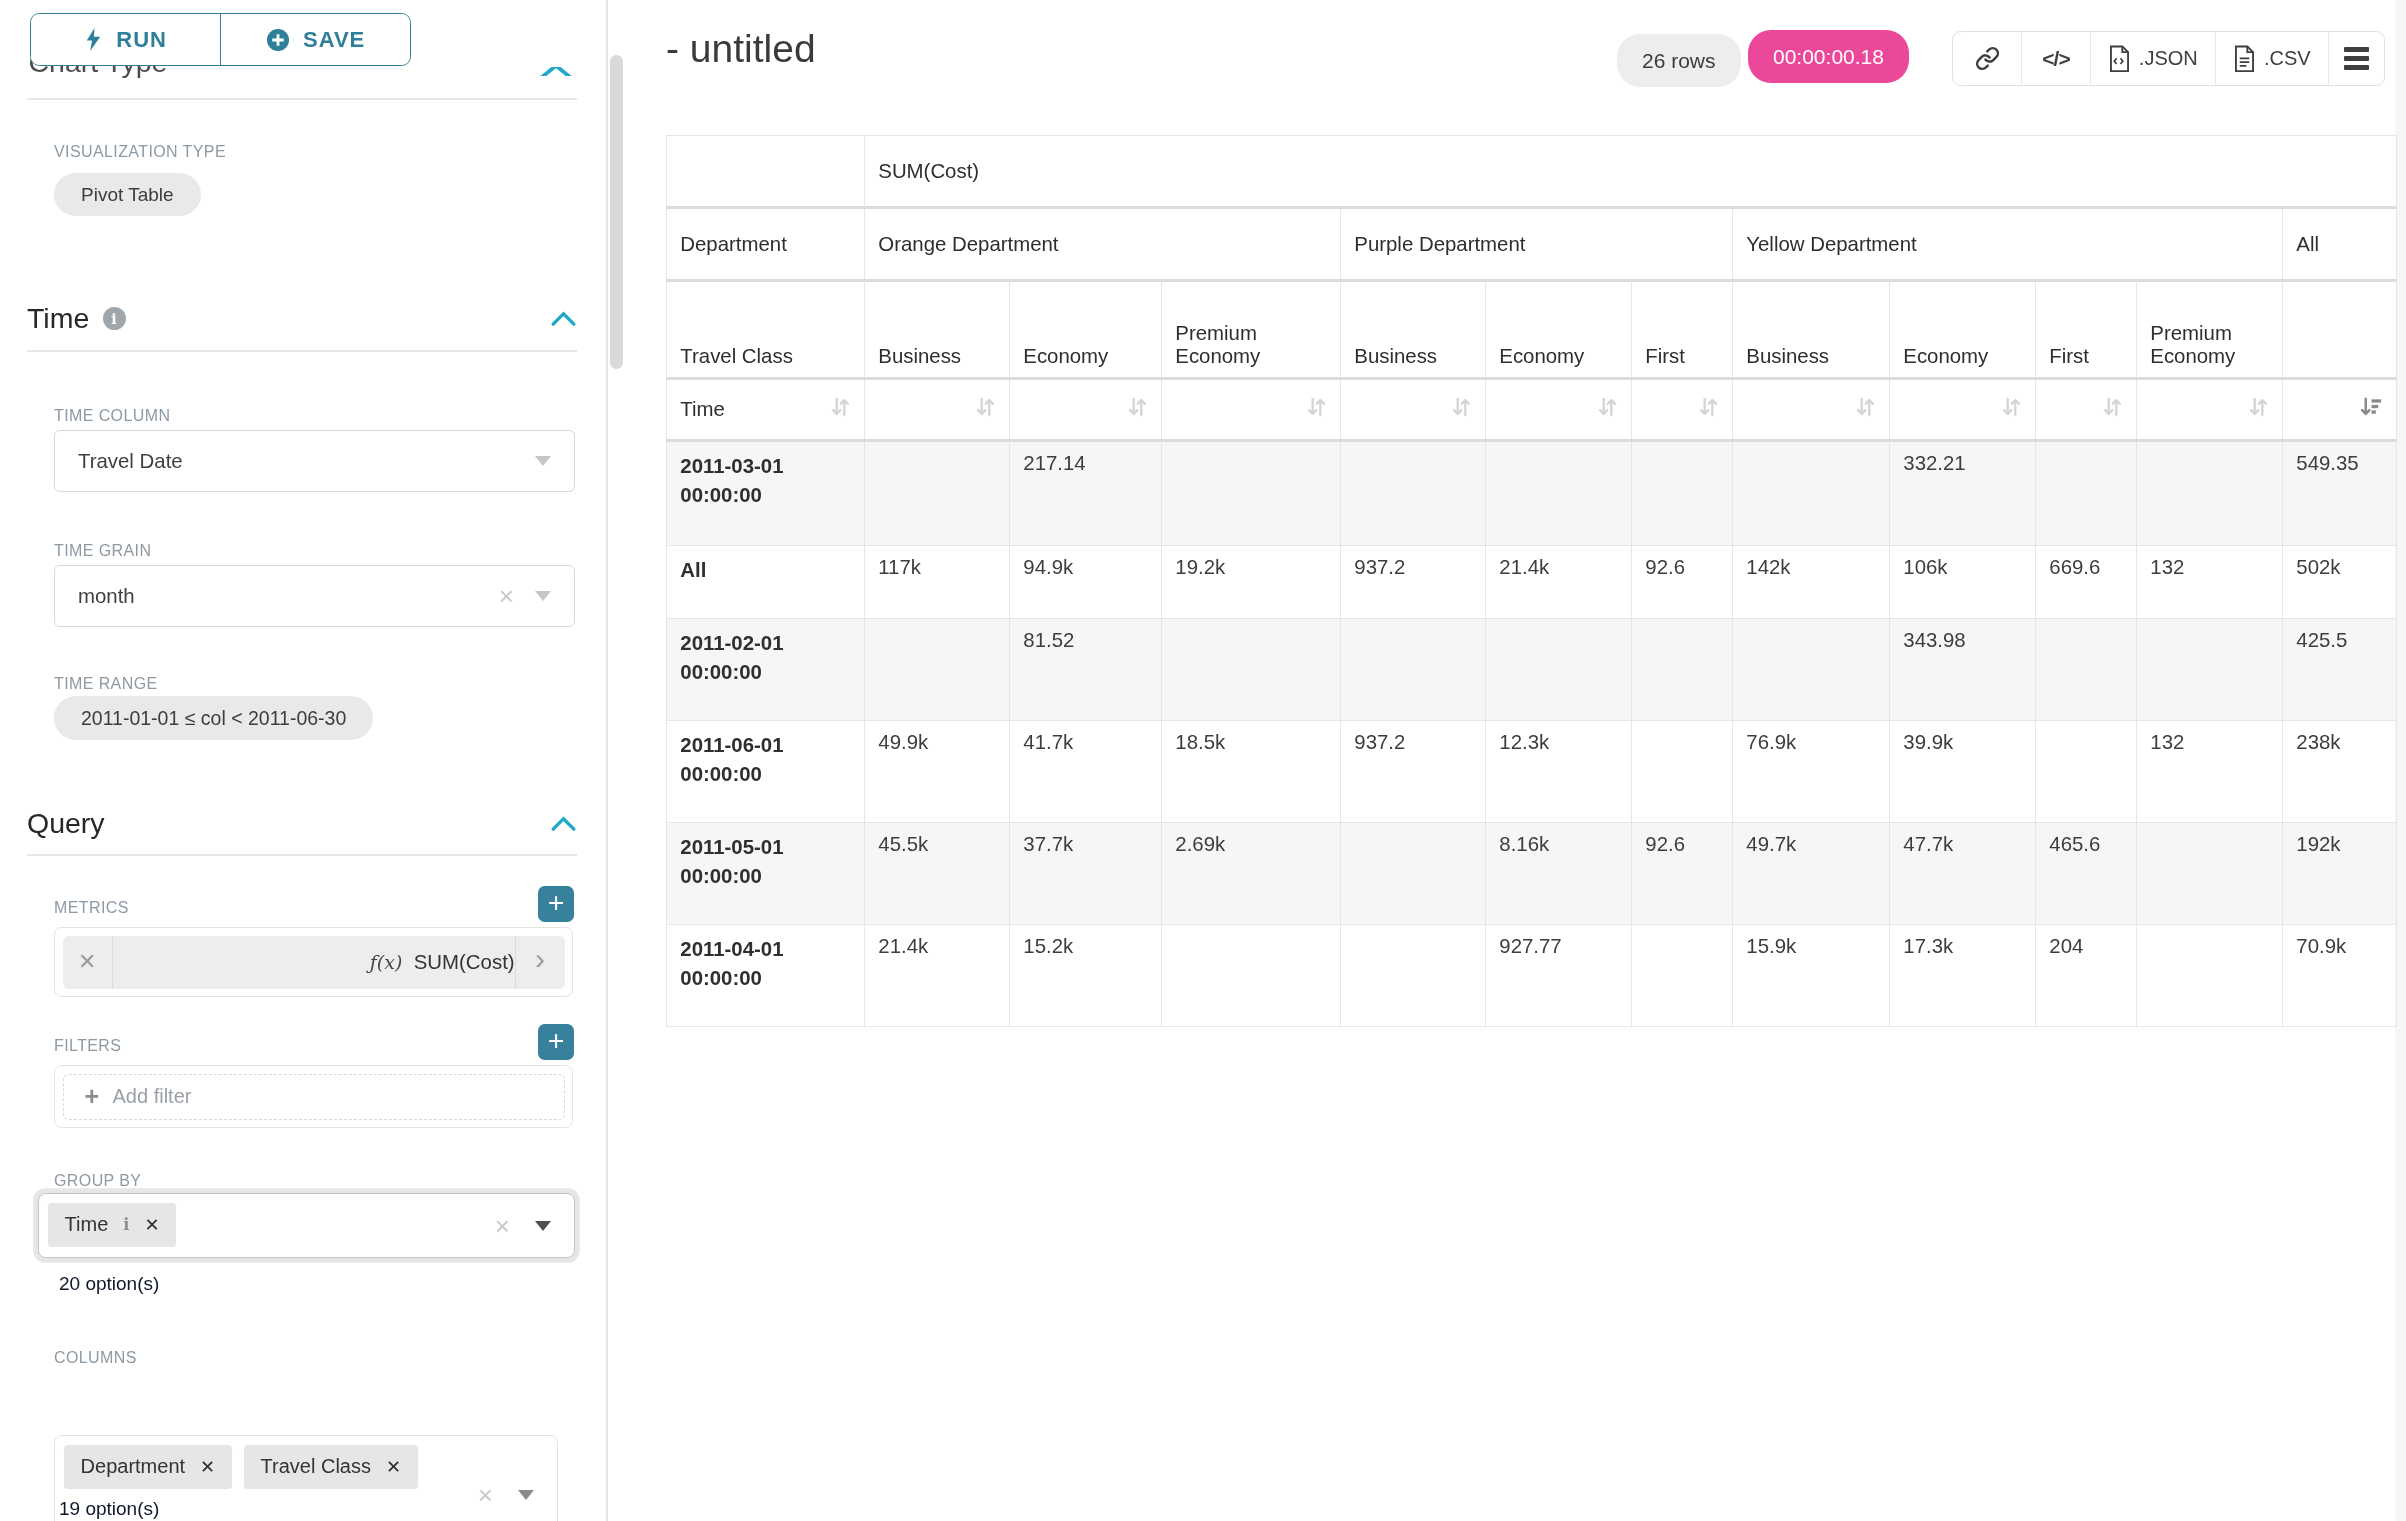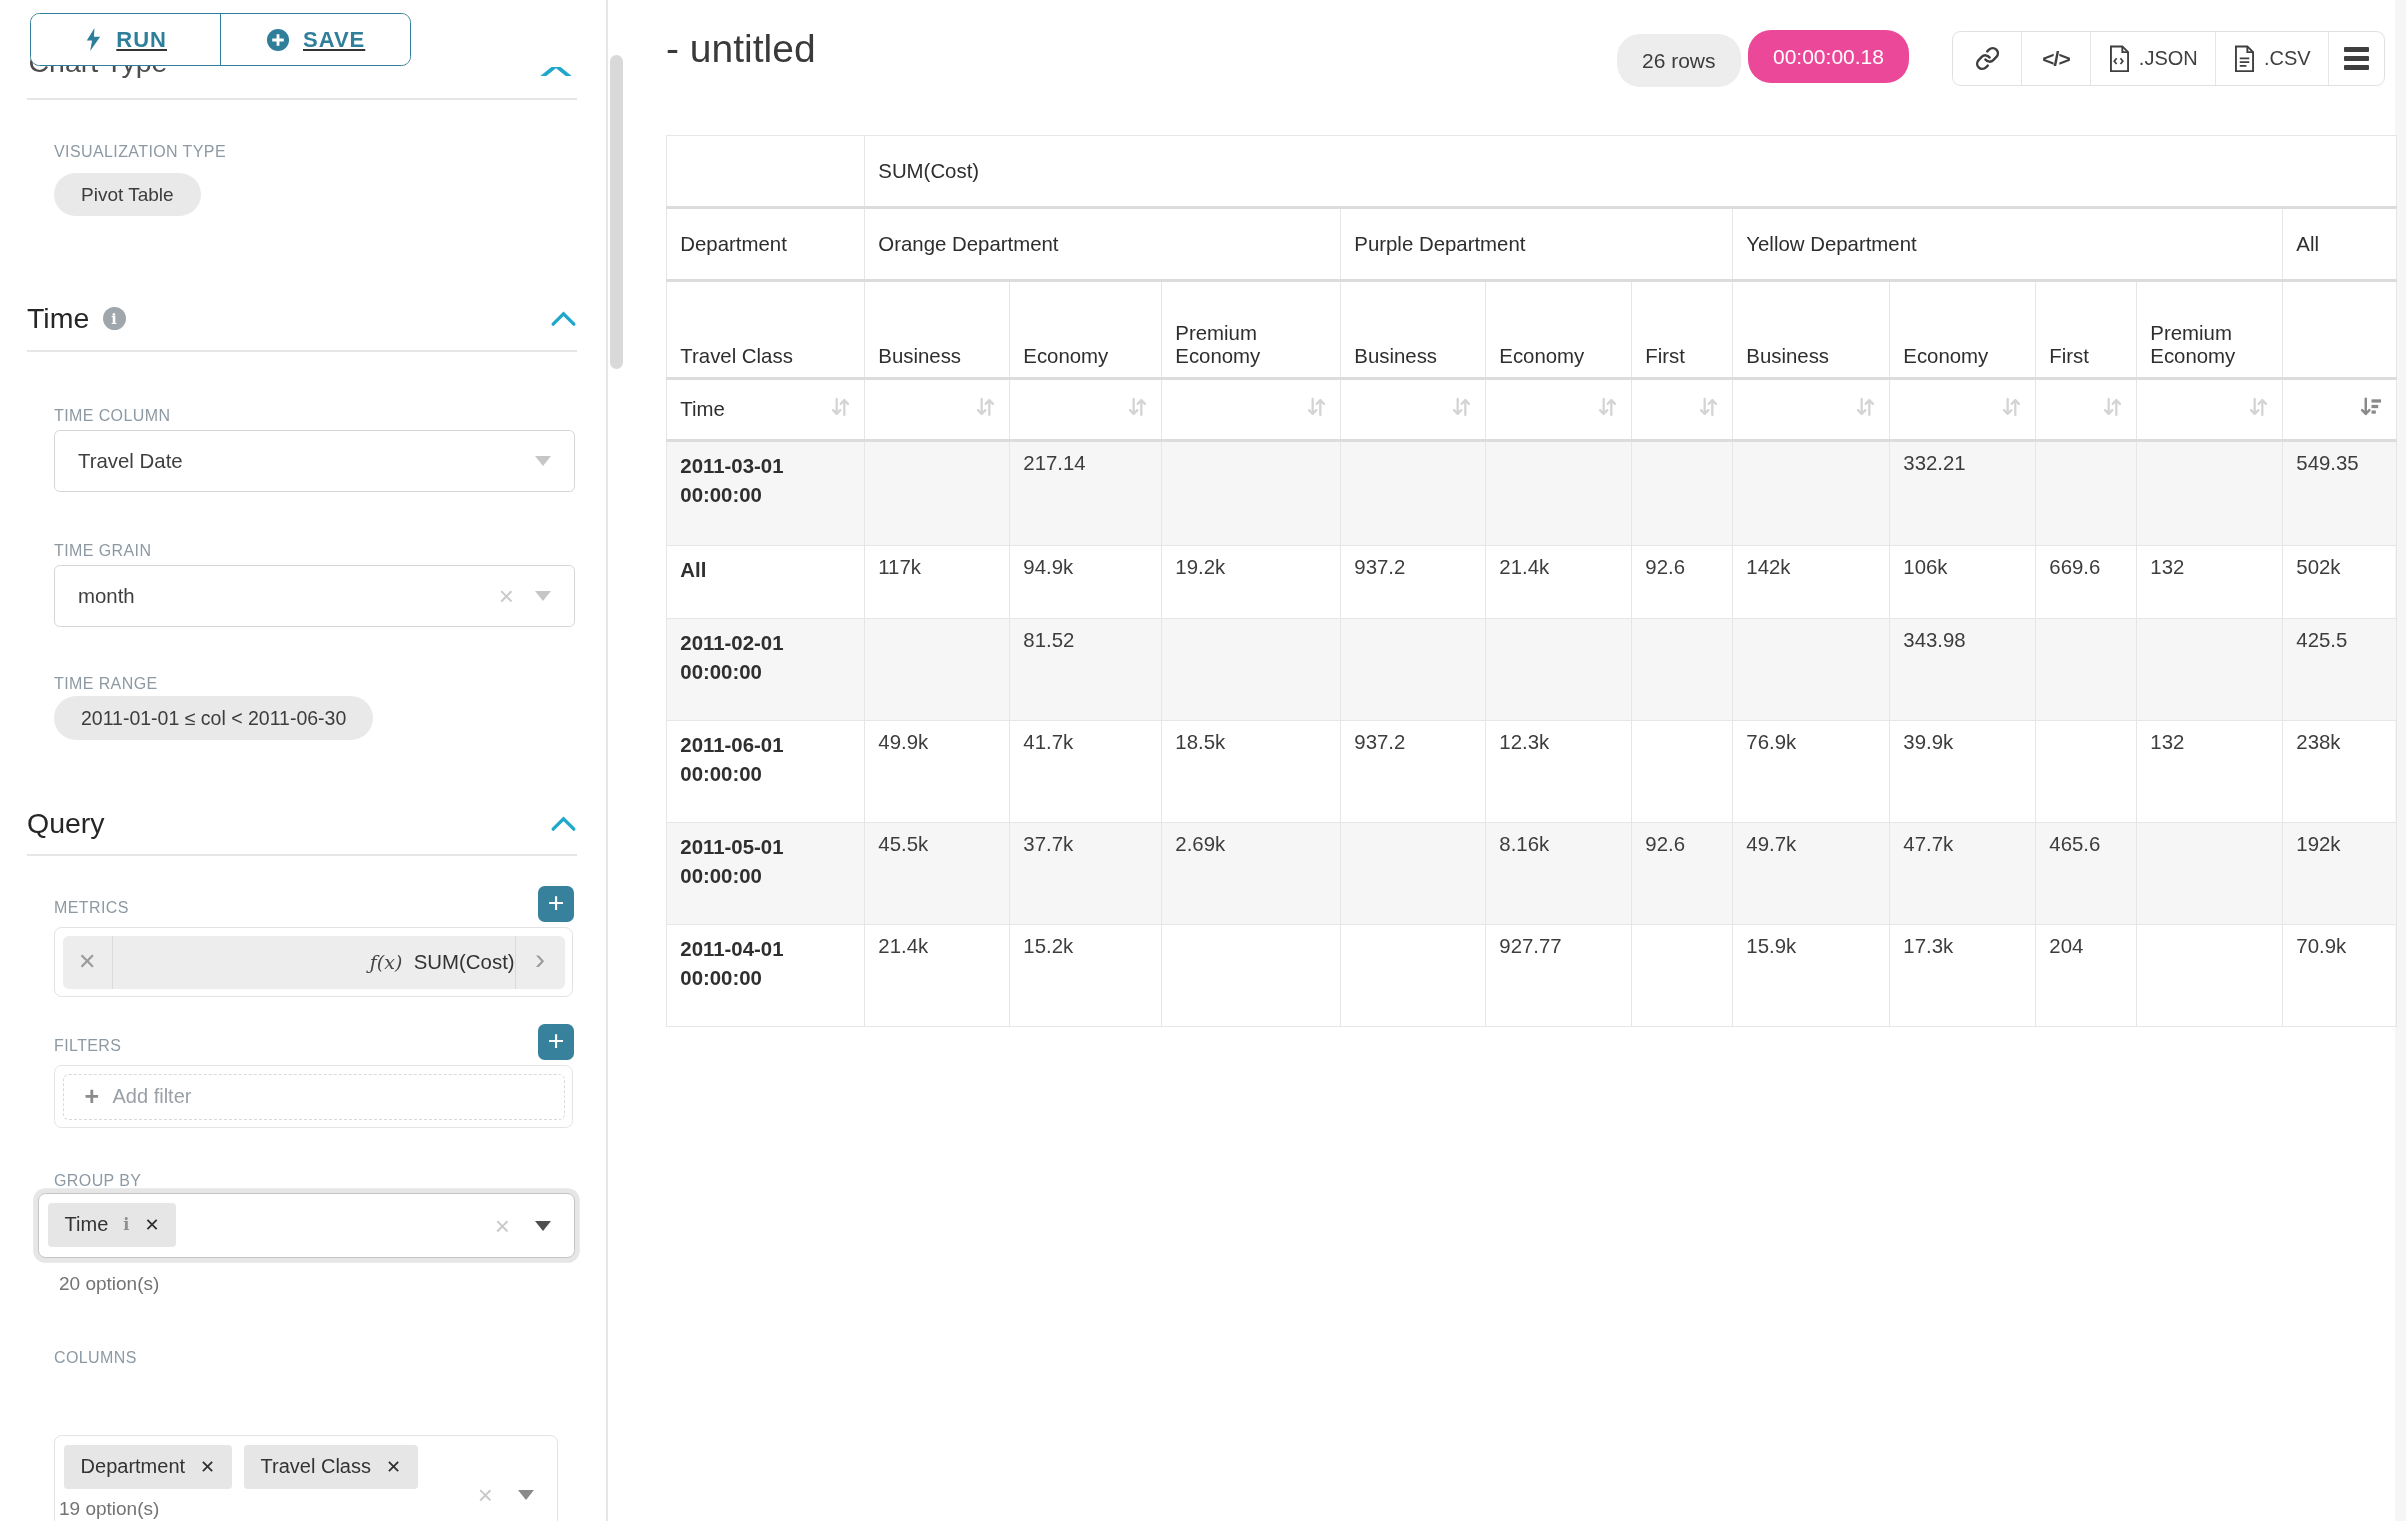--- a/index.html
+++ b/index.html
@@ -6,21 +6,21 @@
   body{
     width:2406px;height:1522px;overflow:hidden;background:#fff;
     font-family:"Liberation Sans","DejaVu Sans",sans-serif;color:#333;position:relative;
   }
   .abs{position:absolute;}
   
   .ctl-label{font-size:16px;font-weight:500;color:#8d99a3;letter-spacing:0.4px;}
   .section-head{font-size:28.5px;font-weight:500;color:#262626;display:flex;align-items:center;}
   .divider{height:1.9px;background:#e6e6e6;}
   .btn-group{left:30px;top:13.3px;width:379px;height:51px;display:flex;background:#fef9c3;
-    border:1.9px solid #2f7e9a;border-radius:9.5px;overflow:hidden;z-index:5;text-decoration:underline;}
+    border:1.9px solid #2f7e9a;border-radius:9.5px;overflow:hidden;z-index:5;}
   .btn-group button{flex:1;display:flex;align-items:center;justify-content:center;gap:13.3px;
     background:#fff;border:none;cursor:pointer;color:#2f7e9a;font-family:inherit;
     font-size:22px;font-weight:700;letter-spacing:1px;}
   .btn-group button + button{border-left:1.9px solid #2f7e9a;}
   .chart-type-clip{left:28.5px;top:59px;width:409px;height:21px;overflow:hidden;z-index:1;}
   .chart-type-text{font-size:28.5px;font-weight:500;color:#4c4c4c;margin-top:-13.3px;white-space:nowrap;}
   .chev-clip{left:538px;top:67px;width:42px;height:8.6px;overflow:hidden;z-index:1;}
   .pill{display:inline-flex;align-items:center;background:#e9e9e9;border-radius:22px;
     font-size:19px;color:#3d3d3d;padding:0 27px;height:43px;white-space:nowrap;}
   .info-circle{width:23px;height:23px;border-radius:50%;background:#9fa6ac;color:#fff;
@@ -50,21 +50,21 @@
   .addfilter-inner .plus{font-size:25px;color:#8c8c8c;font-weight:700;}
   .addfilter-inner .txt{font-size:20px;color:#9aa0a6;}
   .tagselect{background:#fff;border:1.9px solid #e2e2e2;border-radius:7.6px;position:relative;}
   .tagselect.focused{border-color:#c4c4c4;box-shadow:0 0 0 4.8px #e6e6e6;}
   .tagrow{display:flex;gap:11.4px;padding:8.6px;flex-wrap:wrap;}
   .tag{display:inline-flex;align-items:center;background:#e6e6e6;border-radius:3.8px;height:44px;
     padding:0 17px;font-size:20px;color:#333;gap:15px;cursor:default;}
   .tag .tag-i{color:#8f8f8f;font-weight:700;font-size:16px;font-family:"DejaVu Serif",serif;}
   .tag .tag-x{font-size:18px;font-weight:700;color:#2f2f2f;cursor:pointer;}
   .sel-ctls{position:absolute;display:flex;align-items:center;}
-  .hint{font-size:19px;color:#737373;}
+  .hint{font-size:19px;color:#0f172a;}
   .scroll-thumb{left:610px;top:55px;width:13.3px;height:314px;border-radius:6.7px;background:#d9d9d9;}
   .panel-divider{left:606px;top:0;width:1.9px;height:1522px;background:#e5e5e5;}
   .page-edge{left:2395px;top:0;width:11.4px;height:1522px;background:#f6f6f6;}
   
   .page-title{left:666px;top:27px;font-size:39px;font-weight:500;color:#3a3a3a;cursor:text;}
   .badge{display:inline-flex;align-items:center;border-radius:23px;height:45px;padding:4px 25px;
     font-size:21px;white-space:nowrap;}
   .rows-badge{left:1617px;top:34px;background:#ededed;color:#3c3c3c;}
   .timer-badge{left:1748px;top:30px;background:#ec4899;color:#fff;}
   .tool-group{left:1952px;top:31px;height:53px;display:flex;background:#fff;

